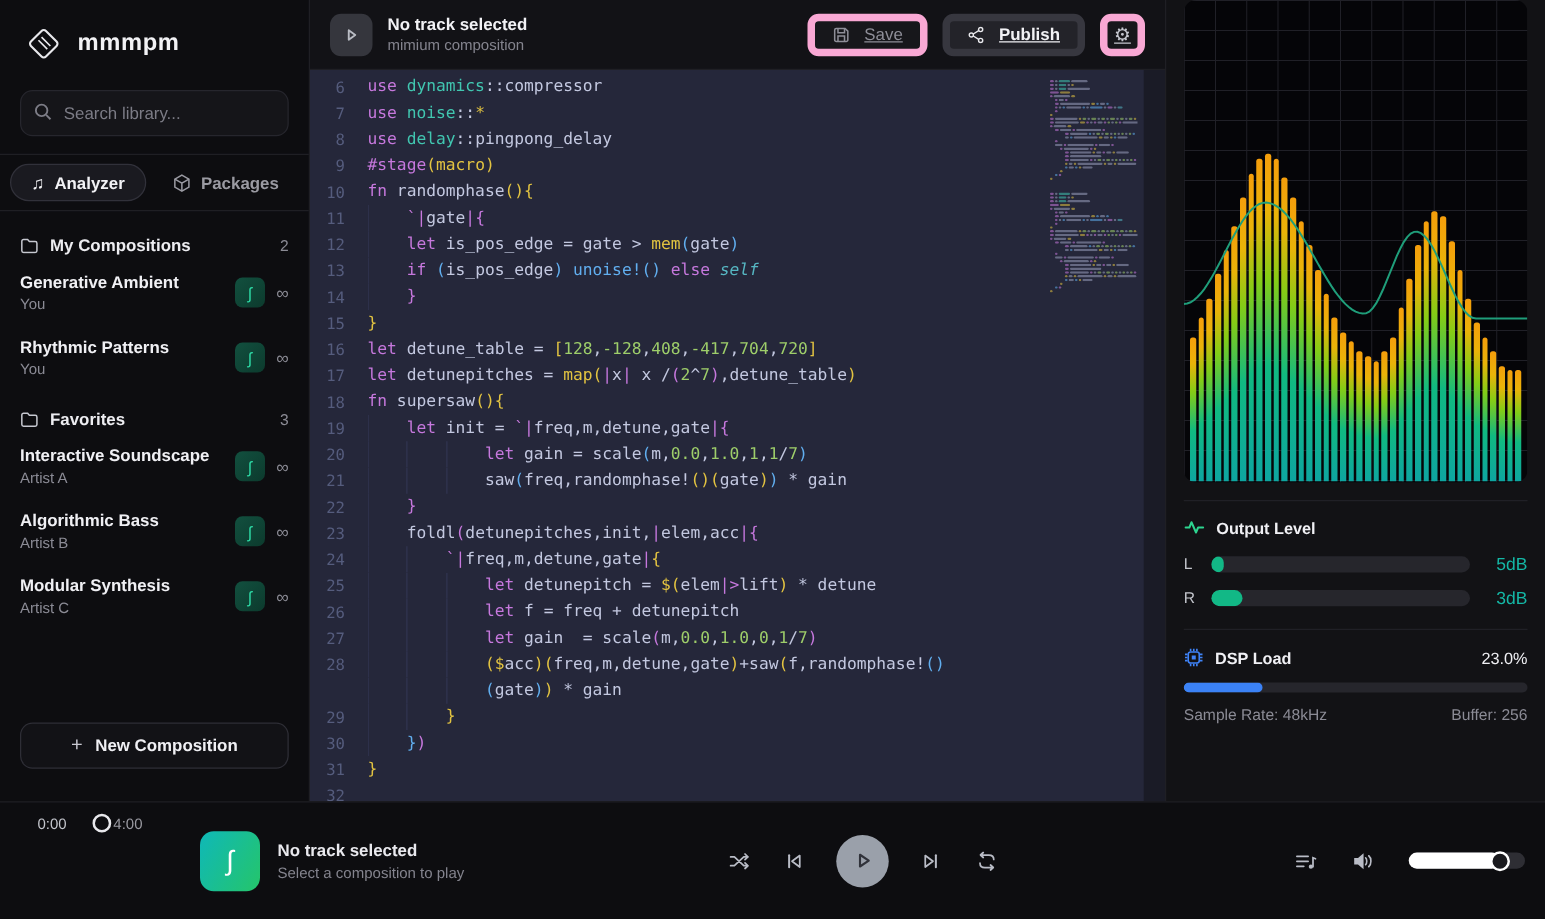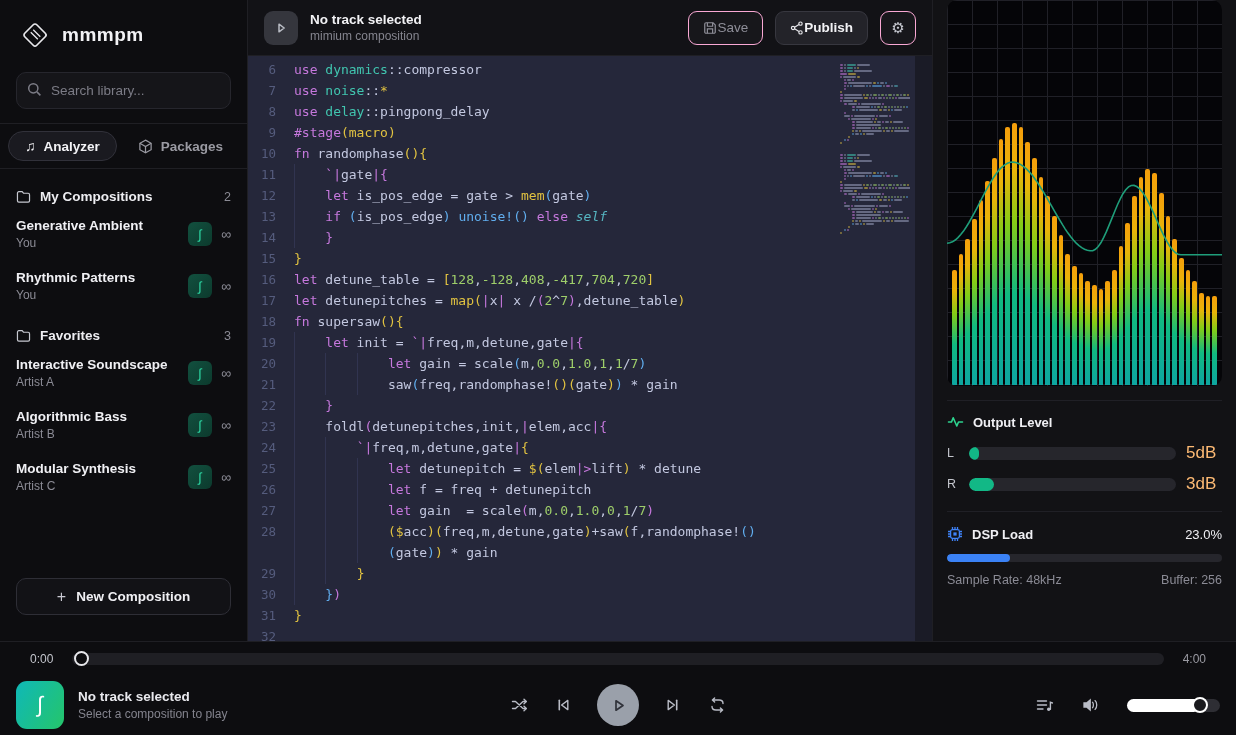--- a/index.html
+++ b/index.html
@@ -43,22 +43,22 @@
 
   
   .editor { flex:1; display:flex; flex-direction:column; min-width:0; background:#25273a; }
   .ed-header { height:56px; flex:0 0 56px; background:#121216; border-bottom:1px solid #1f1f24;
                display:flex; align-items:center; padding:0 16px; gap:12px; }
   .play-thumb { width:34px; height:34px; border-radius:9px; background:#35363d; display:flex;
                 align-items:center; justify-content:center; cursor:pointer; }
   .ed-titles { flex:1; min-width:0; }
   .ed-title { font-size:13.5px; font-weight:bold; color:#f2f2f5; }
   .ed-sub { font-size:12px; color:#84848e; margin-top:2px; }
-  .btn { display:flex; align-items:center; gap:0; height:34px; padding:0 14px; border-radius:9px;
-         border:1px solid #f9a8d4; background:#17171b; font-size:13.5px; cursor:pointer; color:#8e8e98; }
+  .btn { display:flex; align-items:center; gap:11px; height:34px; padding:0 14px; border-radius:9px;
+         border:6px solid #f9a8d4; background:#17171b; font-size:13.5px; cursor:pointer; color:#8e8e98;text-decoration:underline; }
   .btn.primary { background:#232329; border-color:#37373f; color:#f2f2f5; font-weight:bold; }
   .icon-btn { width:36px; height:34px; padding:0; justify-content:center; color:#c6c8d0; font-size:15px; }
   .code-wrap { flex:1; position:relative; overflow:hidden; font-family:"DejaVu Sans Mono", monospace;
                font-size:13px; line-height:21px; padding-top:3px; }
   .cl { display:flex; height:21px; white-space:pre; }
   .ln { width:46px; flex:0 0 46px; text-align:right; padding-right:18px; color:#555c7d;
         font-size:12.5px; user-select:none; }
   .ct { white-space:pre; }
   .ig { display:inline-block; box-shadow: inset 1px 0 0 #313450; }
   .tk-k { color:#c678dd; } .tk-m { color:#41c6b0; } .tk-t { color:#c3c8e0; }
@@ -84,30 +84,30 @@
            background-size:25px 24px; }
   .bars { position:absolute; left:5px; right:5px; bottom:1px; top:0; display:flex; align-items:flex-end; gap:2px; }
   .bar { flex:1 1 0; border-radius:2px 2px 0 0;
          background:linear-gradient(to top,#0ea5a0 0%,#10b981 35%,#84cc16 62%,#eab308 82%,#f59e0b 100%); }
   .curve-svg { position:absolute; inset:0; width:100%; height:100%; }
   .divider { border-top:1px solid #202026; margin-top:14px; }
   .meter-row { display:flex; align-items:center; gap:10px; margin-bottom:11px; }
   .meter-label { width:12px; font-size:12.5px; color:#c3c5cc; }
   .meter-track { flex:1; height:13px; border-radius:999px; background:#26262c; overflow:hidden; }
   .meter-fill { height:100%; border-radius:999px; background:#12b886; }
-  .meter-val { width:36px; text-align:left; font-size:17px; color:#fdba74; }
+  .meter-val { width:36px; text-align:right; font-size:14px; color:#14b8a6; }
   .dsp-head { display:flex; align-items:center; gap:9px; padding:14px 0 0 0; }
   .dsp-val { margin-left:auto; font-size:13px; font-weight:normal; color:#f0f0f4; }
   .dsp-track { height:8px; border-radius:999px; background:#26262c; margin-top:12px; overflow:hidden; }
   .dsp-fill { height:100%; border-radius:999px; background:#3b82f6; }
   .dsp-meta { display:flex; justify-content:space-between; margin-top:11px; font-size:12.5px; color:#8b8b95; }
 
   
   .bottom { height:94px; flex:0 0 94px; background:#0d0d10; border-top:1px solid #1f1f24;
-            display:flex; flex-direction:column; }
+            display:flex; flex-direction:row; }
   .seek-row { height:33px; display:flex; align-items:center; gap:12px; padding:0 30px; }
   .time { font-size:12px; color:#c3c5cc; width:30px; }
   .time.end { color:#9a9aa2; text-align:right; }
   .seek-track { flex:1; height:12px; border-radius:999px; background:#1f1f24; position:relative; cursor:pointer; }
   .seek-handle { position:absolute; left:2px; top:-2px; width:15px; height:15px; border-radius:50%;
                  border:2px solid #e8e8ec; background:#0d0d10; }
   .player-row { flex:1; display:flex; align-items:center; padding:0 16px; position:relative; }
   .pl-thumb { width:48px; height:48px; border-radius:11px; background:linear-gradient(120deg,#0fb8b8,#25c56a);
               display:flex; align-items:center; justify-content:center; color:#fff; font-size:22px; flex:0 0 48px; }
   .pl-titles { margin-left:14px; }

